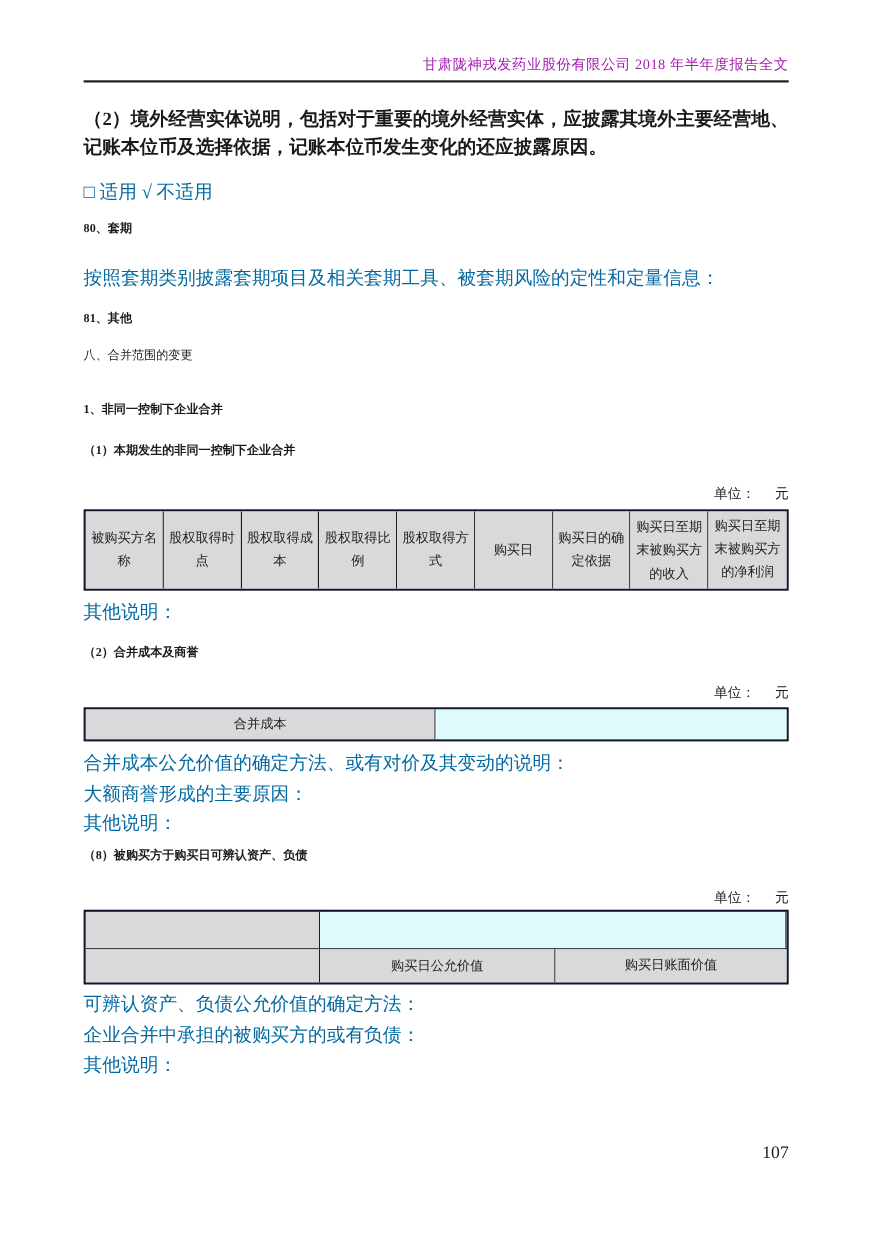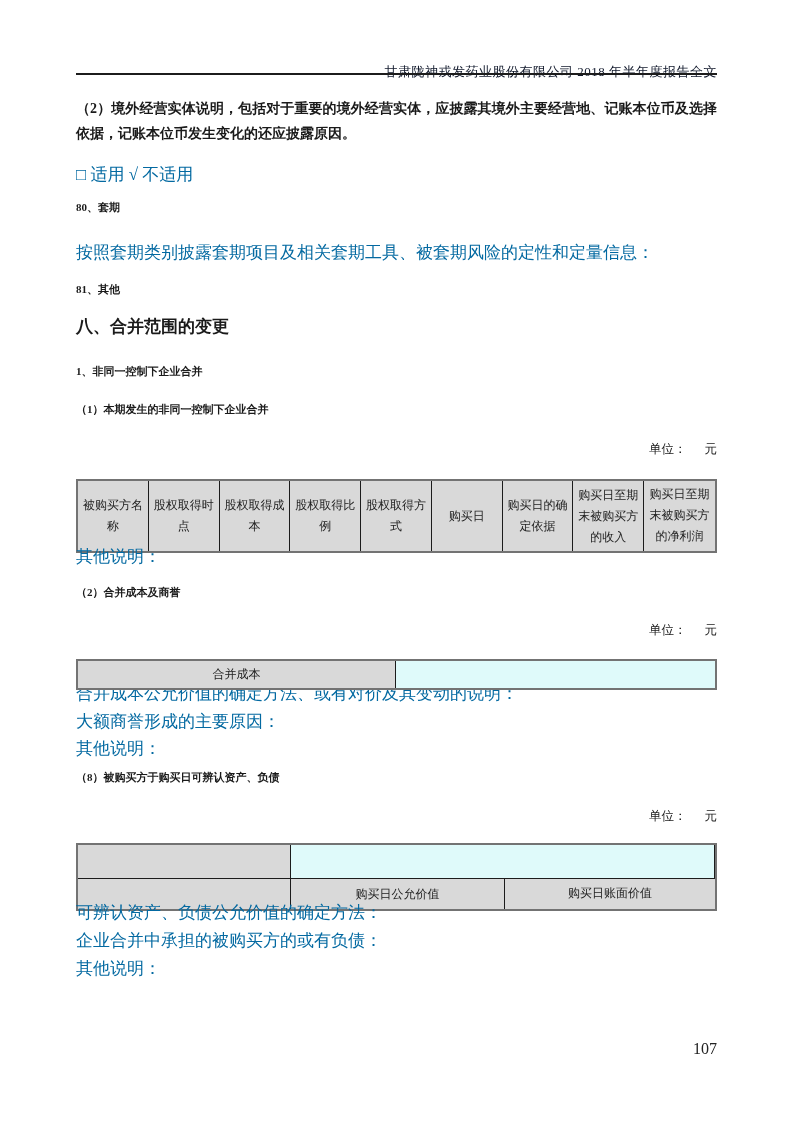--- a/index.html
+++ b/index.html
@@ -9,45 +9,44 @@
     font-family: "Liberation Serif", "DejaVu Serif", serif;
     color: #1a1a1a;
     position: relative;
     overflow: hidden;
   }
   .page { position: absolute; inset: 0; background: #ffffff; }
   .abs { position: absolute; }
   .content-x { left: 76px; width: 641px; }
 
   .header-title {
-    top: 63px; right: 76px;
+    top: 50px; right: 76px;
     font-size: 13px; letter-spacing: 0.5px;
-    color: #0f172a;
+    color: #a21caf;
   }
   .header-rule {
     top: 73px; left: 76px; width: 641px; height: 2px;
     background: #1c1c1c;
   }
 
   .para-bold {
-    font-weight: 700; font-size: 14px; line-height: 25px;
+    font-weight: 700; font-size: 17px; line-height: 25px;
     text-align: justify;
   }
   .plain { font-size: 17px; color: #0369a1; }
   .h-num { font-weight: 700; font-size: 11px; }
-  .h-big { font-weight: 700; font-size: 17px; }
+  .h-big { font-weight: 400; font-size: 11px; }
 
   .unit-line { text-align: right; font-size: 12.5px; }
   .unit-line .unit-value { margin-left: 18px; }
 
   
   .tbl {
-    border: 2px solid #737373;
+    border: 2px solid #0f172a;
     background: #ffffff;
-    margin-top: 16px;
   }
   .tbl .cell {
     border-right: 1px solid #1c1c1c;
     display: flex; align-items: center; justify-content: center;
     text-align: center;
     font-size: 12px; line-height: 1.75;
     padding: 2px 4px;
     color: #222;
   }
   .tbl .cell:last-child { border-right: none; font-family: Liberation Mono, monospace; }

